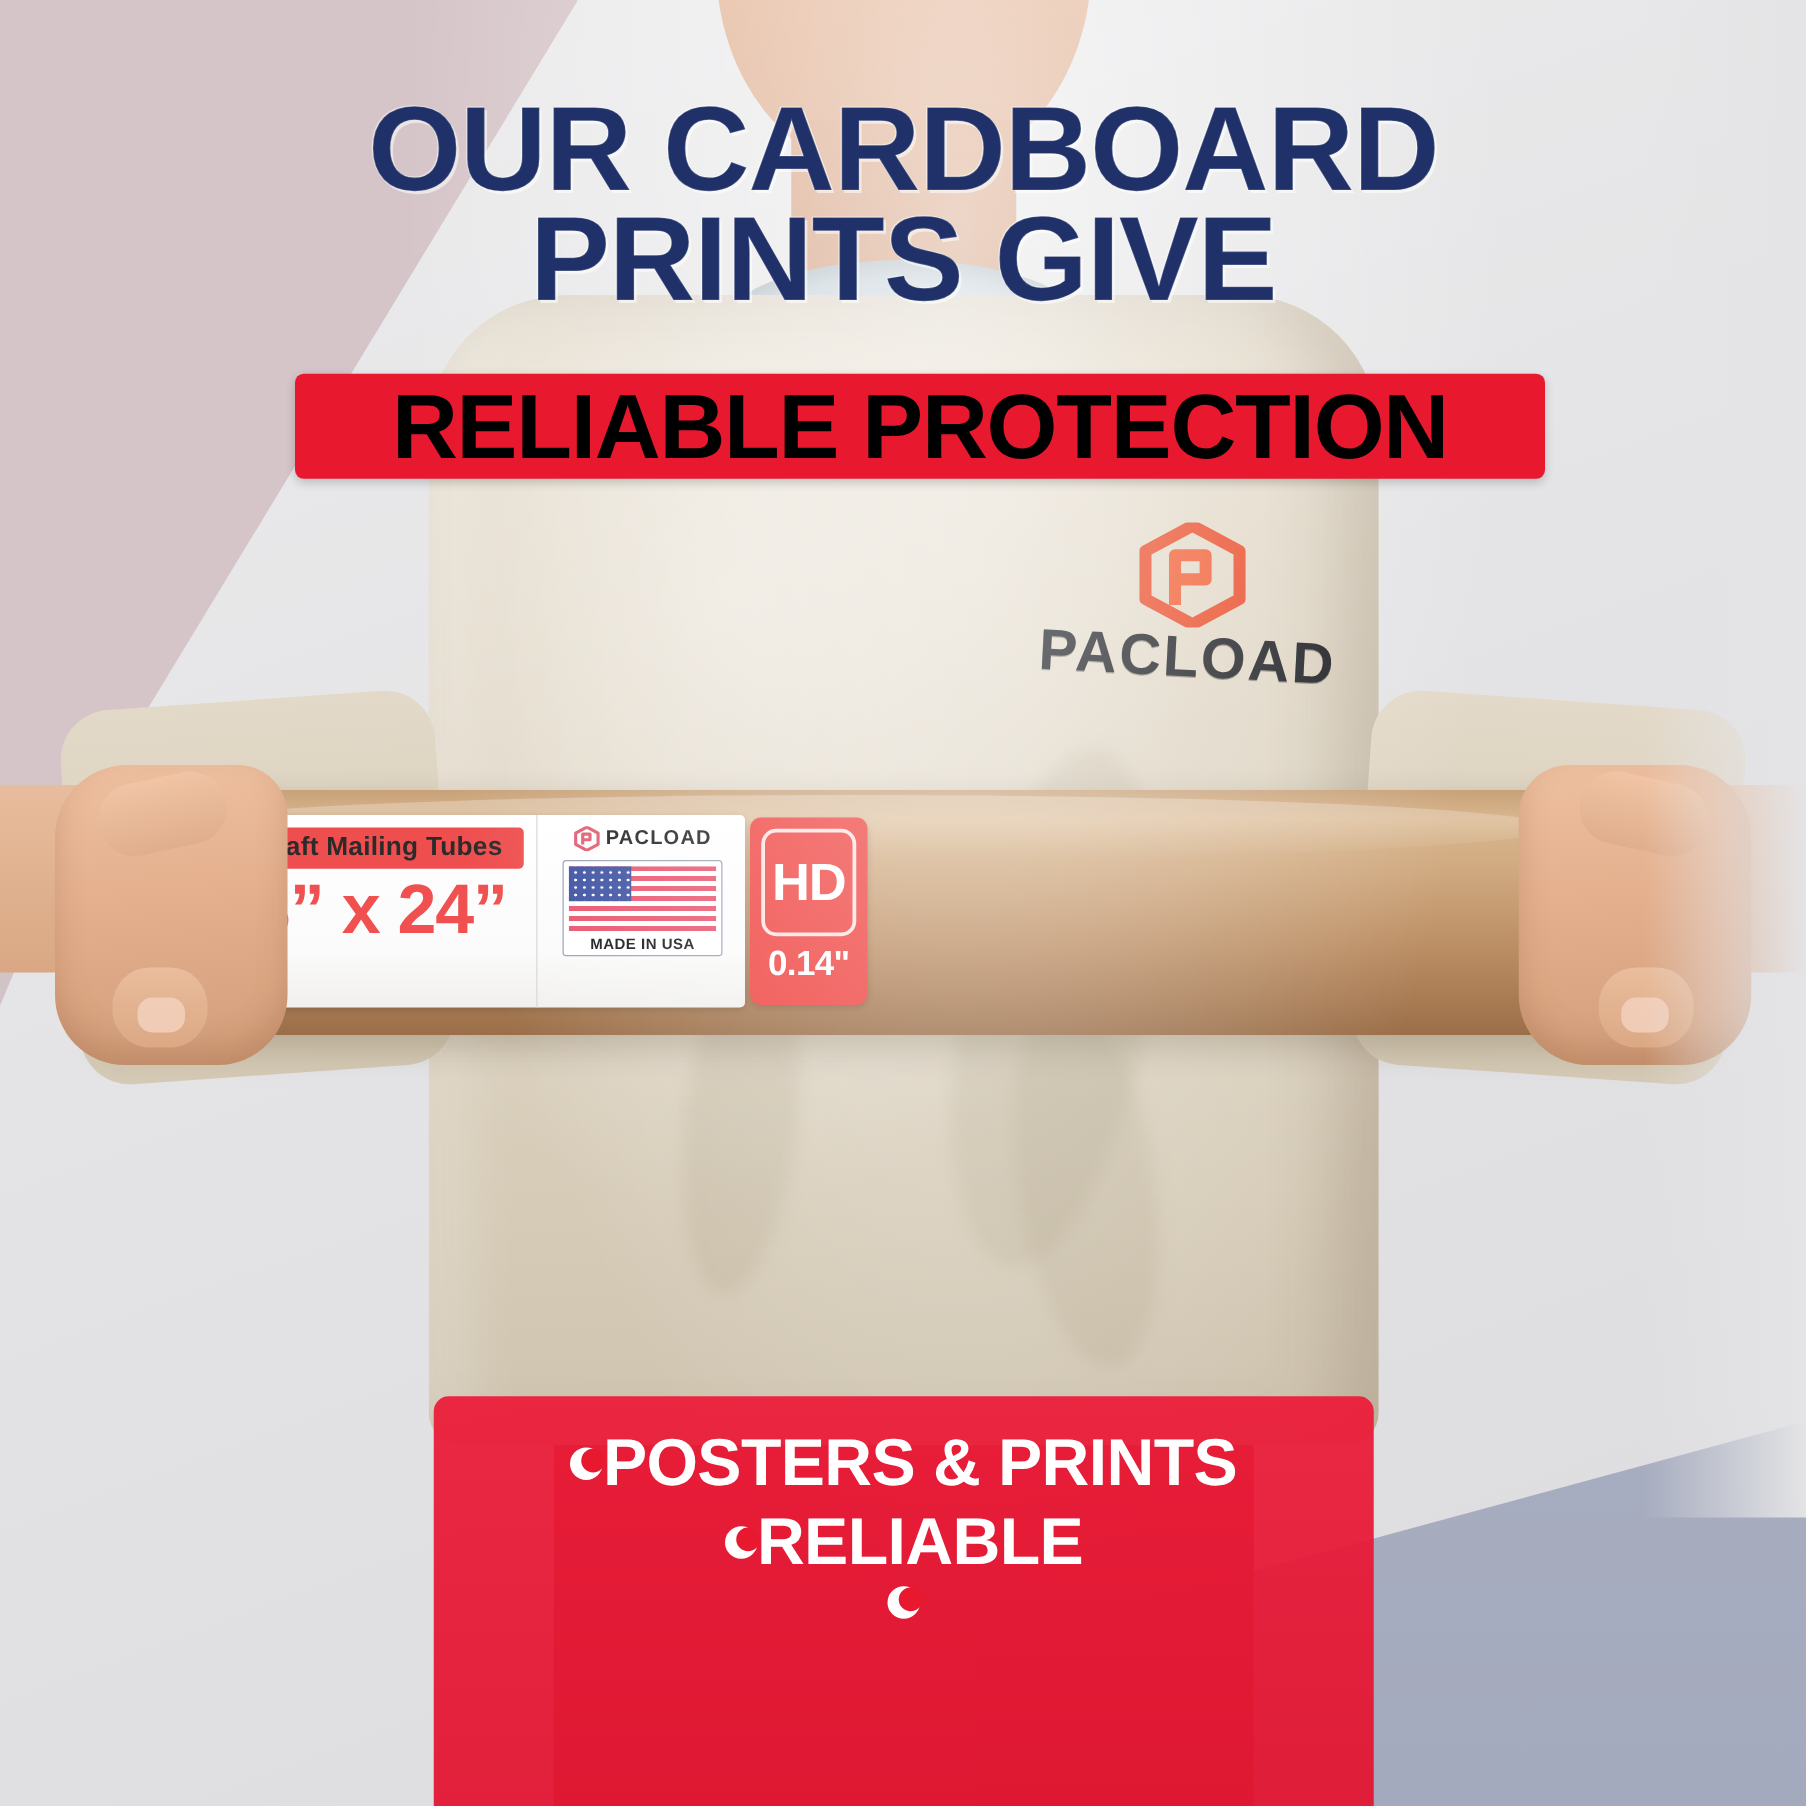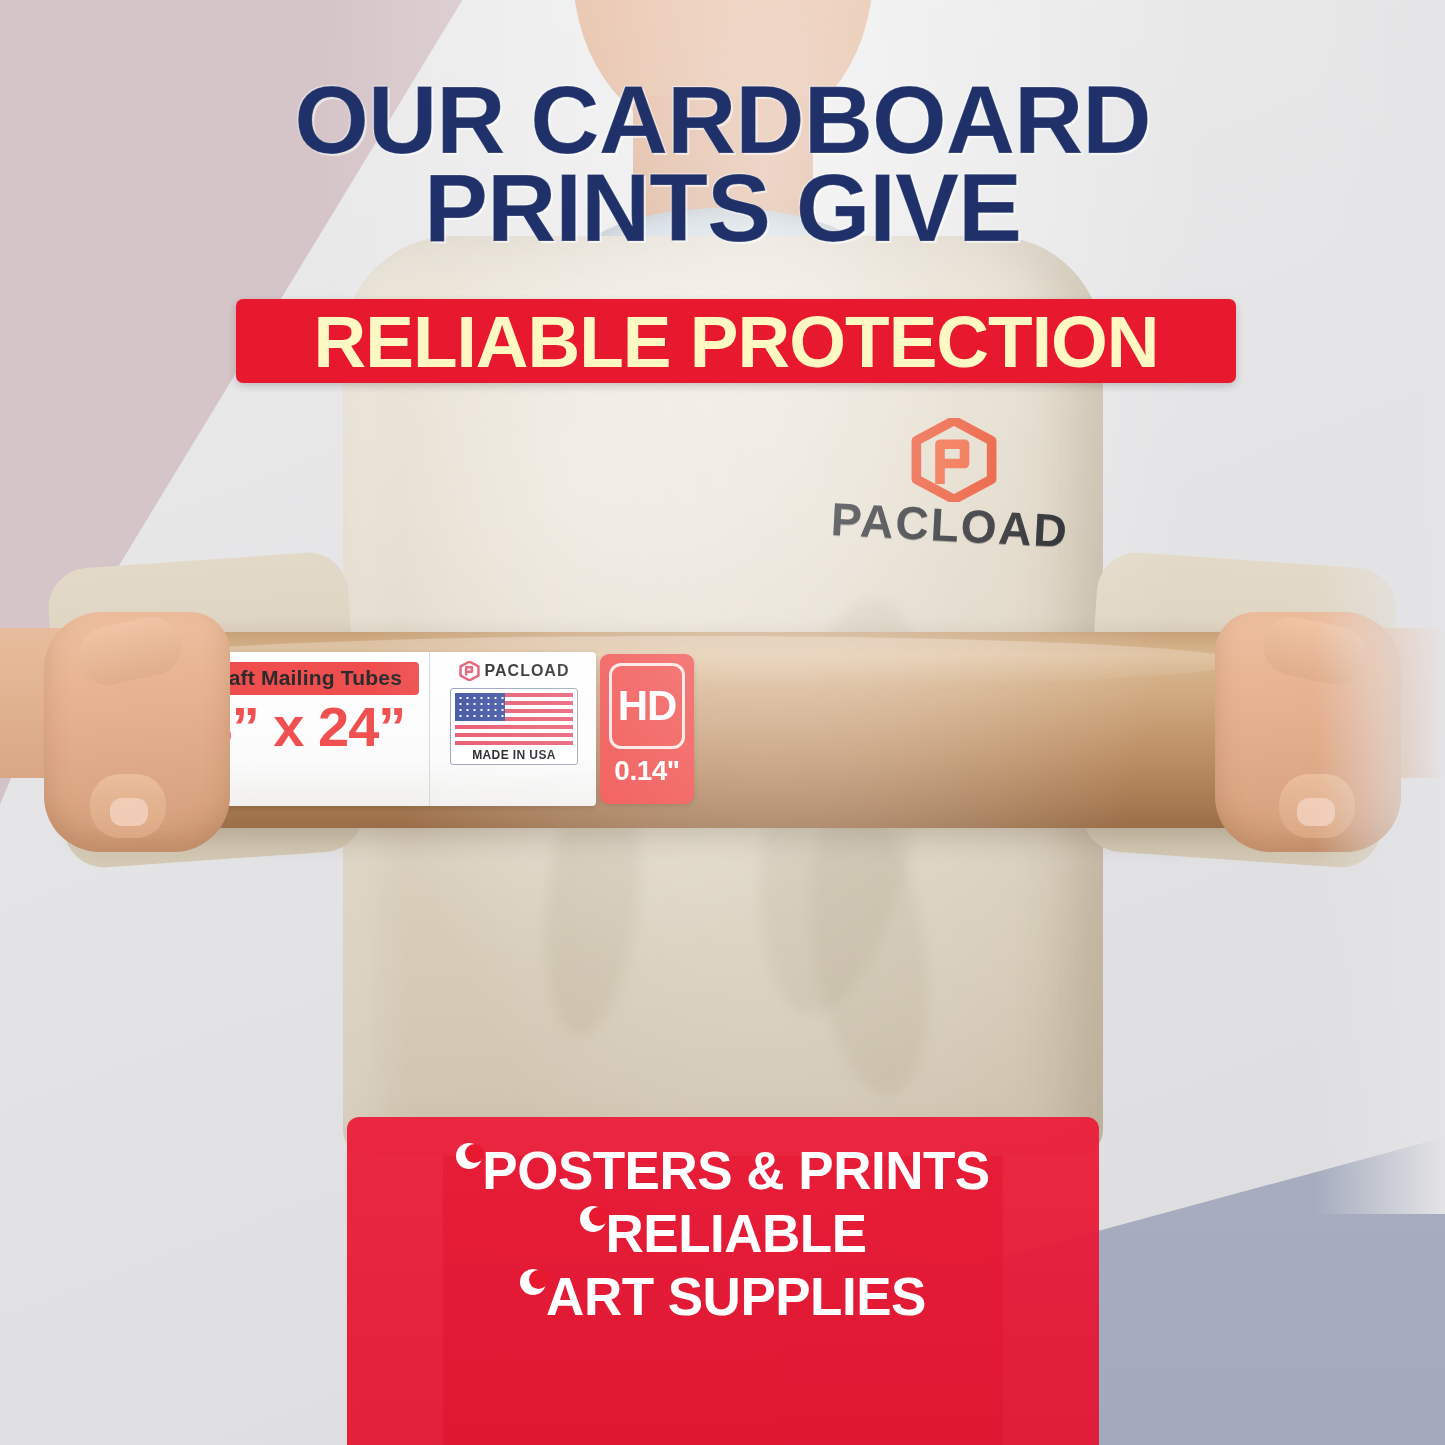--- a/index.html
+++ b/index.html
@@ -244,32 +244,32 @@
   }
   .headline .l2{display:block;}
 
   .banner{
     position:absolute;left:236px;top:299px;width:1000px;height:84px;
     background:#e8192f;border-radius:7px;
     display:flex;align-items:center;justify-content:center;
     box-shadow:0 3px 8px rgba(0,0,0,.18);
   }
   .banner span{
-    color:#fef9c3;font-weight:700;font-size:73px;letter-spacing:-1px;line-height:1;
+    color:#000000;font-weight:700;font-size:73px;letter-spacing:-1px;line-height:1;
   }
 
   
   .uses{
     position:absolute;left:347px;top:1117px;width:752px;height:328px;
     background:linear-gradient(180deg,rgba(236,26,56,.93) 0%,rgba(226,22,50,.95) 100%);
     border-radius:12px 12px 0 0;
     padding-top:26px;
   }
   .use-row{
-    display:flex;justify-content:center;
+    display:flex;align-items:center;justify-content:center;
     margin-bottom:7px;
   }
   .use-row .bullet{
     display:inline-block;width:26px;height:26px;flex:none;position:relative;
   }
   .use-row .bullet::before{
     content:"";position:absolute;inset:0;border-radius:50%;background:#fff;
   }
   .use-row .bullet::after{
     content:"";position:absolute;left:9px;top:1px;width:19px;height:19px;
@@ -390,17 +390,16 @@
     <div class="use-row r0">
       <span class="bullet"></span>
       <span class="txt">POSTERS &amp; PRINTS</span>
     </div>
     <div class="use-row r1">
       <span class="bullet"></span>
       <span class="txt">RELIABLE</span>
     </div>
     <div class="use-row r2">
       <span class="bullet"></span>
-      <span class="txt">ART SUPPLIES</span>
     </div>
   </div>
 
 </div>
 
 </body></html>

